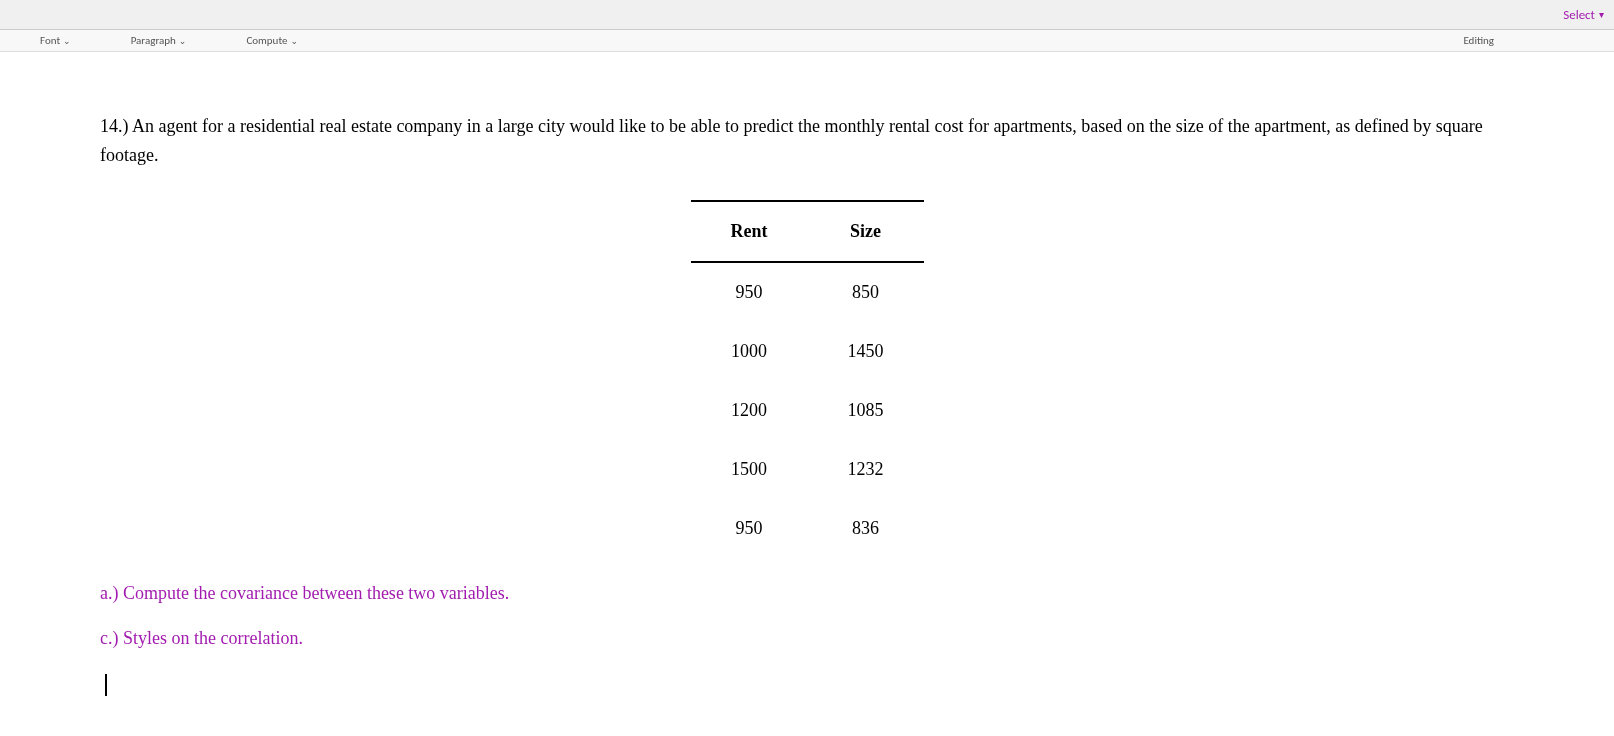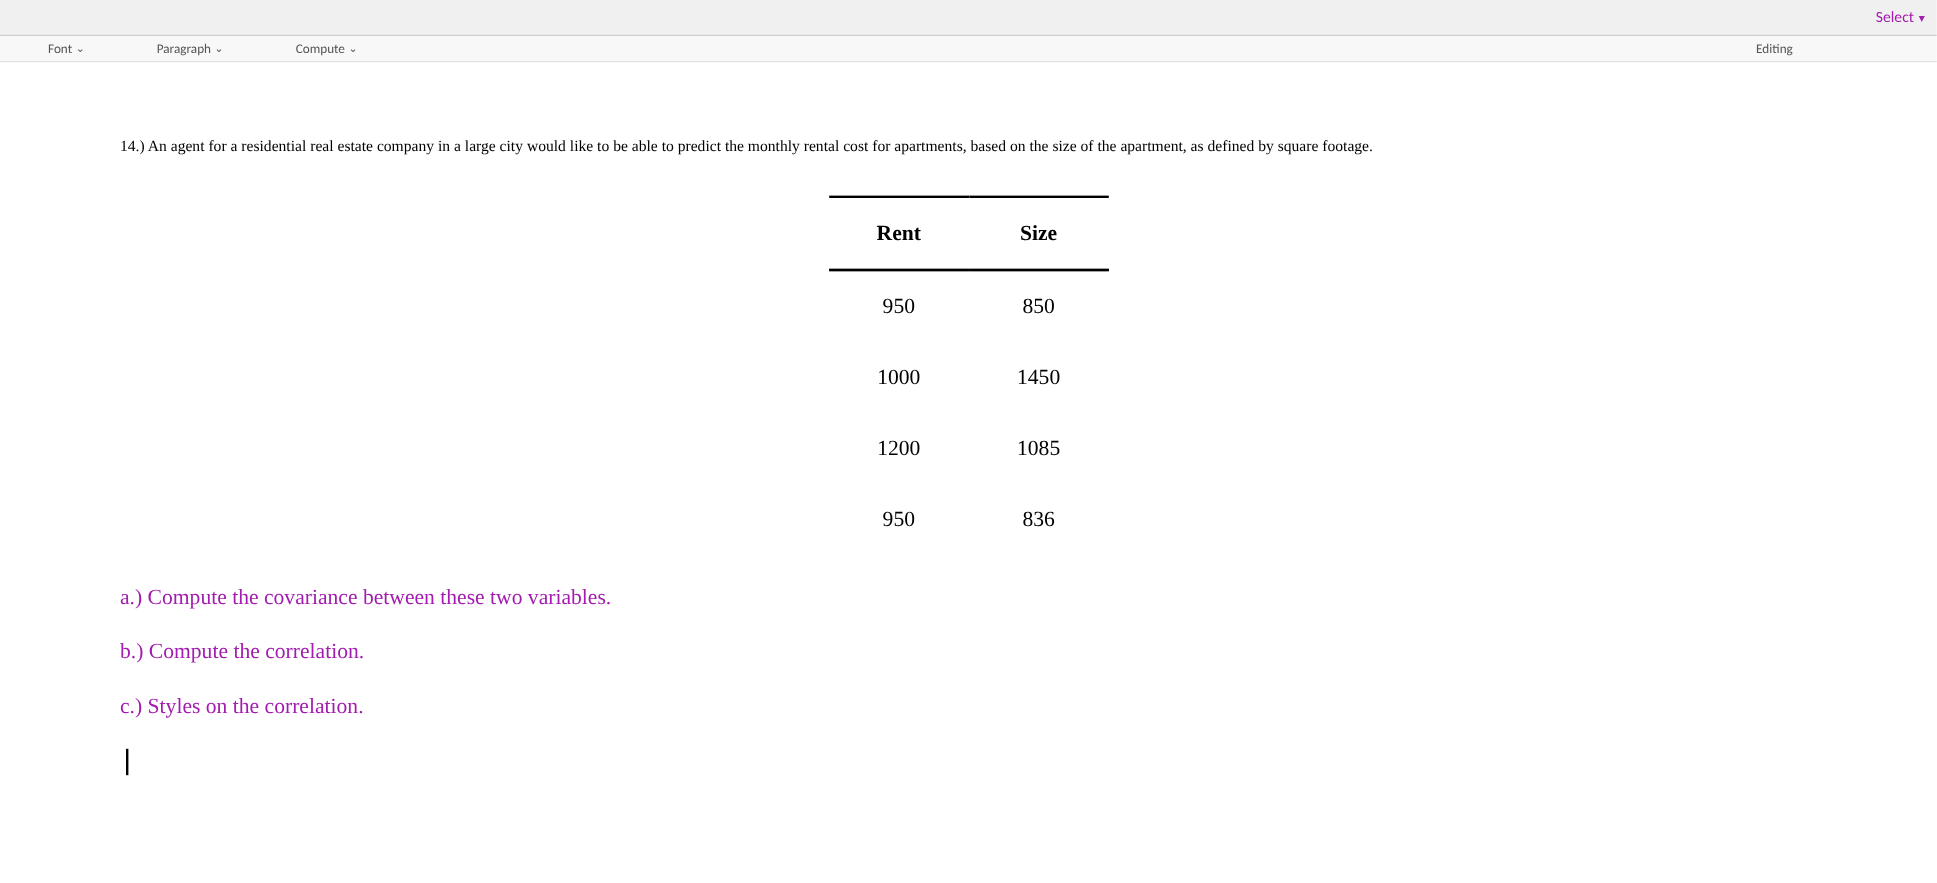--- a/index.html
+++ b/index.html
@@ -81,21 +81,21 @@
       align-items: center;
     }
 
     .document-area {
       background: #ffffff;
       padding: 60px 100px 60px 100px;
       min-height: 680px;
     }
 
     .question-text {
-      font-size: 13px;
+      font-size: 18px;
       line-height: 1.6;
       margin-bottom: 30px;
       color: #000;
     }
 
     .data-table-container {
       display: flex;
       justify-content: center;
       margin-bottom: 35px;
     }
@@ -198,30 +198,33 @@
     </tr>
           <tr>
       <td>1000</td>
       <td>1450</td>
     </tr>
           <tr>
       <td>1200</td>
       <td>1085</td>
     </tr>
           <tr>
+      <td>1500</td>
+      <td>1232</td>
+    </tr>
+          <tr>
       <td>950</td>
       <td>836</td>
     </tr>
         </tbody>
     </table>
   </div>
 
   <div id="sub-questions-container">
   <p class="sub-question"><span>a.)</span><span> Compute the covariance between these two variables.</span></p>
-      <p class="sub-question"><span>b.)</span><span> Compute the correlation.</span></p>
       <p class="sub-question"><span>c.)</span><span>  Styles on the correlation.</span></p>
     </div>
 
   <div class="cursor-line">
     <span class="text-cursor"></span>
   </div>
 
 </div>
 
 </body></html>

